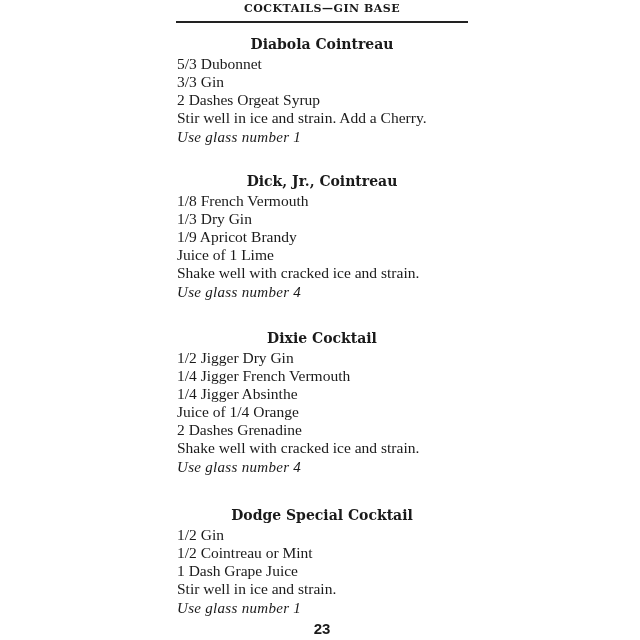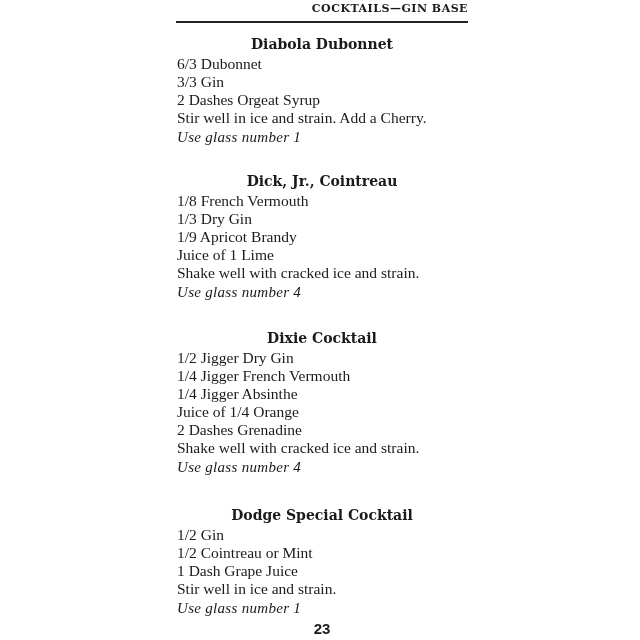--- a/index.html
+++ b/index.html
@@ -4,21 +4,21 @@
   <style>
     html, body { margin: 0; padding: 0; }
     body {
       width: 640px; height: 640px; overflow: hidden;
       background: #ffffff; color: #1a1a1a;
       font-family: "DejaVu Serif", "Liberation Serif", serif;
     }
     .page { position: relative; width: 640px; height: 640px; }
     .running-head {
       position: absolute; left: 176px; width: 292px; top: 2px;
-      text-align: right; font-size: 11px; font-weight: bold;
+      text-align: center; font-size: 11px; font-weight: bold;
       letter-spacing: 0.5px;
       font-family: "DejaVu Serif", serif;
     }
     .rule {
       position: absolute; left: 176px; width: 292px; top: 21px;
       height: 2px; background: #222;
     }
     .recipe { position: absolute; left: 177px; width: 300px; }
     .recipe-title {
       text-align: center; font-weight: bold; font-size: 14px;
@@ -41,22 +41,22 @@
     }
   </style>
 </head>
 <body>
 
 <div class="page">
   <div class="running-head">COCKTAILS—GIN BASE</div>
   <div class="rule"></div>
 
   <div class="recipe" style="top:33px;">
-    <div class="recipe-title">Diabola Dubonnet</div>
-    <div class="line">6/3 Dubonnet</div>
+    <div class="recipe-title">Diabola Cointreau</div>
+    <div class="line">5/3 Dubonnet</div>
     <div class="line">3/3 Gin</div>
     <div class="line">2 Dashes Orgeat Syrup</div>
     <div class="line">Stir well in ice and strain. Add a Cherry.</div>
     <div class="glass">Use glass number 1</div>
   </div>
 
   <div class="recipe" style="top:170px;">
     <div class="recipe-title">Dick, Jr., Cointreau</div>
     <div class="line">1/8 French Vermouth</div>
     <div class="line">1/3 Dry Gin</div>

